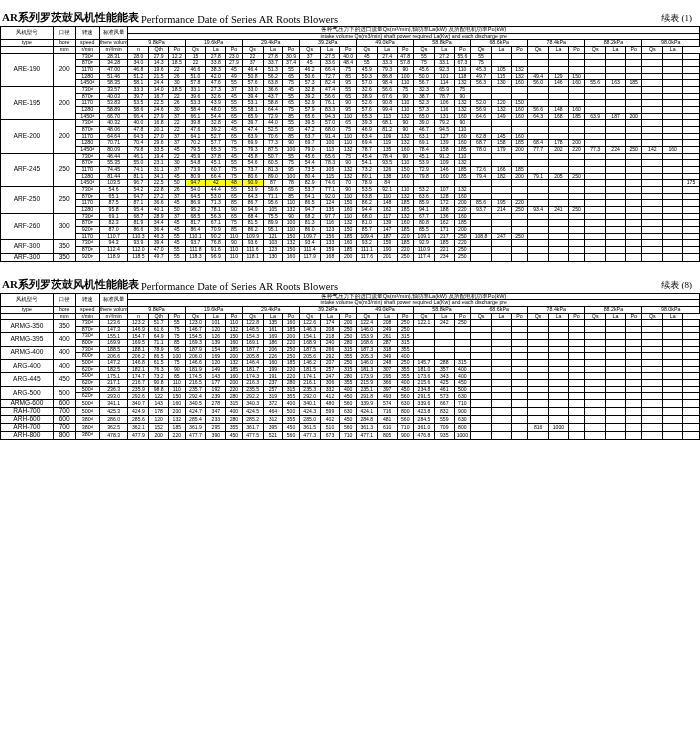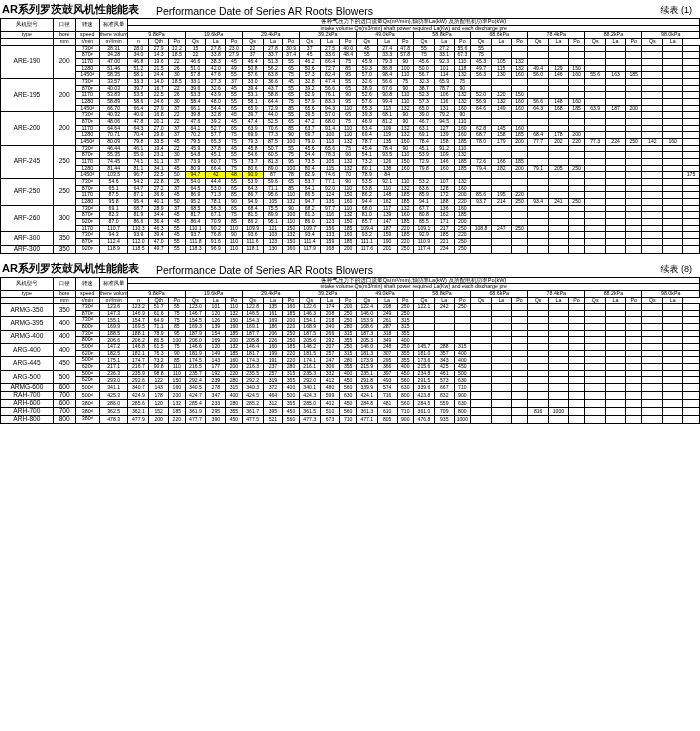--- a/index.html
+++ b/index.html
@@ -1,20 +1,20 @@
 <!DOCTYPE html>
 <html><head>
 <meta charset="utf-8">
 <style>
   html,body{margin:0;padding:0;background:#fff;}
   body{width:700px;font-family:"Liberation Sans",sans-serif;color:#000;}
   .sheet{width:700px;position:relative;}
-  .title-row{display:flex;align-items:flex-end;padding:2px 0 1px 2px;}
+  .title-row{display:flex;align-items:flex-end;padding:10px 0 1px 2px;font-family:Liberation Serif, serif;}
   .title-cn{font-size:11px;font-weight:bold;letter-spacing:0px;}
-  .title-en{font-size:10.5px;margin-left:17px;}
+  .title-en{font-size:10.5px;margin-left:2px;}
   .title-tail{margin-left:auto;font-size:9px;padding-right:8px;}
   table{border-collapse:collapse;width:700px;table-layout:fixed;}
   td,th{border:1px solid #000;font-size:5.1px;line-height:1.05;text-align:center;
         padding:0;overflow:hidden;white-space:nowrap;font-weight:normal;}
   .hd{font-size:5.3px;}
   .hdcn{font-size:5.4px;}
   .hd-top{font-size:5.6px;}
   .model{font-size:6.6px;}
   .bore{font-size:6.6px;}
   .rpm{font-size:5.4px;}

